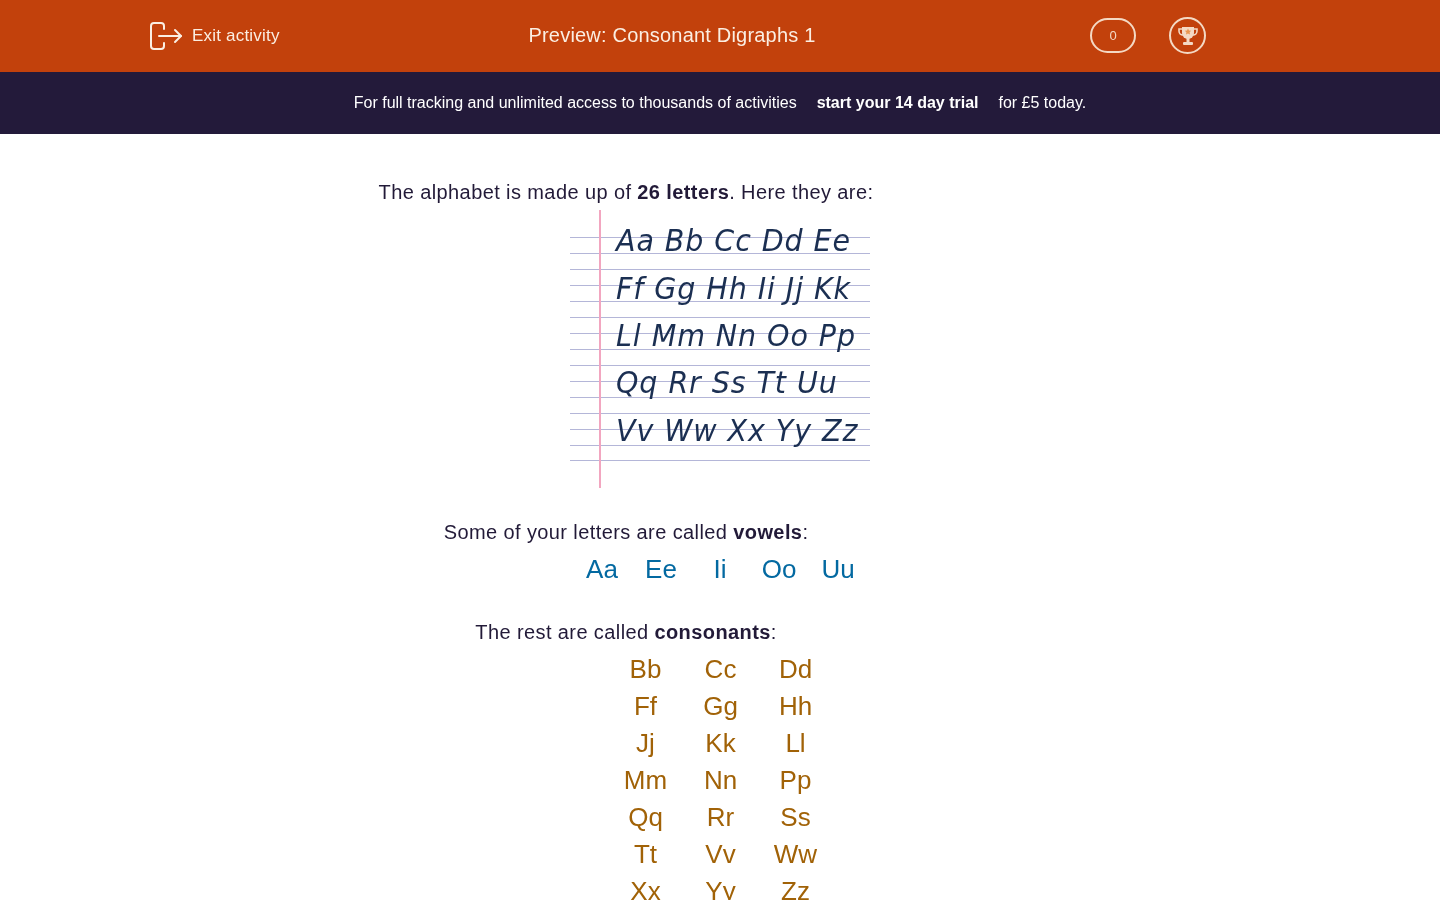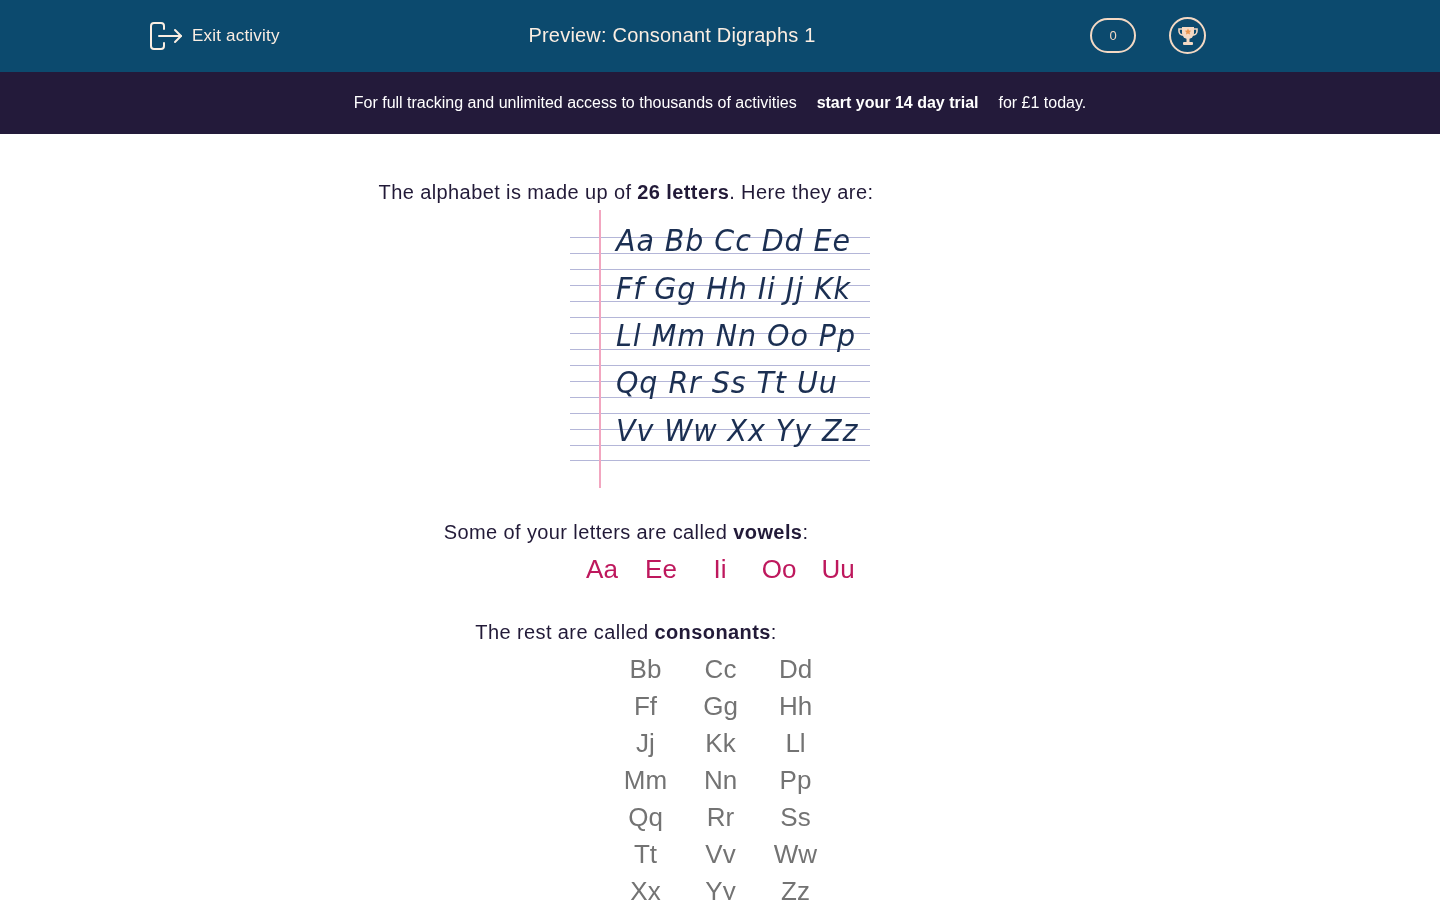--- a/index.html
+++ b/index.html
@@ -1,19 +1,19 @@
 <!DOCTYPE html>
 <html><head>
   <meta charset="utf-8">
   <style>
     * { box-sizing: border-box; margin: 0; padding: 0; }
     html, body { width: 1440px; height: 900px; overflow: hidden; background: #ffffff; }
     body { font-family: "Liberation Sans", sans-serif; color: #221a38; position: relative; }
 
-    .topbar { position: absolute; left: 0; top: 0; width: 1440px; height: 72px; background: #0c4a6e; }
+    .topbar { position: absolute; left: 0; top: 0; width: 1440px; height: 72px; background: #c2410c; }
     .exit { position: absolute; left: 150px; top: 22px; height: 28px; display: flex; align-items: center; cursor: pointer; }
     .exit svg { width: 33px; height: 28px; }
     .exit-label { margin-left: 9px; color: #fbeee2; font-size: 17px; letter-spacing: 0.2px; }
     .title { position: absolute; left: 0; width: 1344px; top: 24px; text-align: center; color: #fbeee2; font-size: 20px; letter-spacing: 0.2px; }
     .score { position: absolute; left: 1090px; top: 18px; width: 46px; height: 35px; border: 2px solid #f4d9c4; border-radius: 18px; color: #f4d9c4; font-size: 13px; display: flex; align-items: center; justify-content: center; }
     .trophy { position: absolute; left: 1169px; top: 17px; width: 37px; height: 37px; border: 2px solid #f4d9c4; border-radius: 50%; display: flex; align-items: center; justify-content: center; cursor: pointer; }
     .trophy svg { width: 24px; height: 24px; }
 
     .banner { position: absolute; left: 0; top: 72px; width: 1440px; height: 62px; background: #231a3a; color: #ffffff; font-size: 16px; display: flex; align-items: center; justify-content: center; gap: 16px; }
     .banner b { font-weight: bold; margin: 8px 4px; cursor: pointer; }
@@ -21,24 +21,24 @@
     .content { position: absolute; left: 0; top: 134px; width: 1440px; }
     .p { position: absolute; left: 0; width: 1252px; text-align: center; font-size: 20px; letter-spacing: 0.4px; color: #221a38; }
     .p b { font-weight: bold; }
 
     .paper { position: absolute; left: 570px; top: 76px; width: 300px; height: 278px; font-style: italic; }
     .paper .line { position: absolute; left: 0; width: 300px; height: 1px; background: #b4b6d8; }
     .paper .margin { position: absolute; left: 29px; top: 0; width: 2px; height: 278px; background: #f2a6c0; }
     .paper .row { position: absolute; left: 46px; font-family: "DejaVu Sans", sans-serif; font-size: 31px; color: #1b2f52; letter-spacing: 1px; white-space: nowrap; transform: scaleX(0.92); transform-origin: left center; }
 
     .vowels { position: absolute; left: 0; width: 1440px; top: 420px; display: flex; justify-content: center; gap: 0; }
-    .vowel { color: #be185d; font-size: 26px; text-align: center; width: 59px; }
+    .vowel { color: #0369a1; font-size: 26px; text-align: center; width: 59px; }
 
     .cons { position: absolute; left: 608px; top: 517px; width: 225px; display: grid; grid-template-columns: 75px 75px 75px; grid-auto-rows: 37px; }
-    .cons span { color: #737373; font-size: 26px; text-align: center; line-height: 37px; }
+    .cons span { color: #a16207; font-size: 26px; text-align: center; line-height: 37px; }
   </style>
 </head>
 <body>
 
 <div class="topbar">
   <div class="exit">
     <svg viewBox="0 0 33 28" fill="none" stroke="#fbeee2" stroke-width="2" stroke-linecap="round" stroke-linejoin="round">
       <path d="M14 7 V4 a3 3 0 0 0 -3 -3 H4 a3 3 0 0 0 -3 3 V24 a3 3 0 0 0 3 3 H11 a3 3 0 0 0 3 -3 V21"></path>
       <path d="M9 14 H31"></path>
       <path d="M25 8 L31 14 L25 20"></path>
@@ -55,21 +55,21 @@
       <rect x="10.5" y="14" width="3" height="4"></rect>
       <rect x="7" y="18" width="10" height="3" rx="1"></rect>
       <path d="M12 4.5 l1 2 2.2 .3 -1.6 1.5 .4 2.2 -2 -1.1 -2 1.1 .4 -2.2 -1.6 -1.5 2.2 -.3 Z" fill="#ea9650"></path>
     </svg>
   </div>
 </div>
 
 <div class="banner">
   <span>For full tracking and unlimited access to thousands of activities</span>
   <b>start your 14 day trial</b>
-  <span>for £1 today.</span>
+  <span>for £5 today.</span>
 </div>
 
 <div class="content">
   <div class="p" style="top:47px;"><span>The alphabet is made up of </span><b>26 letters</b><span>. Here they are:</span></div>
 
   <div class="paper">
     <div class="line" style="top:27px"></div>
     <div class="line" style="top:43px"></div>
     <div class="line" style="top:59px"></div>
     <div class="line" style="top:75px"></div>

